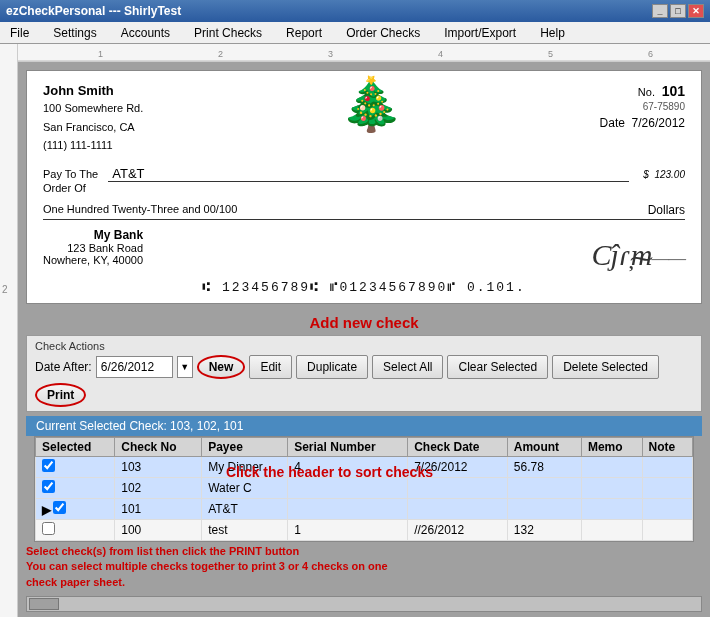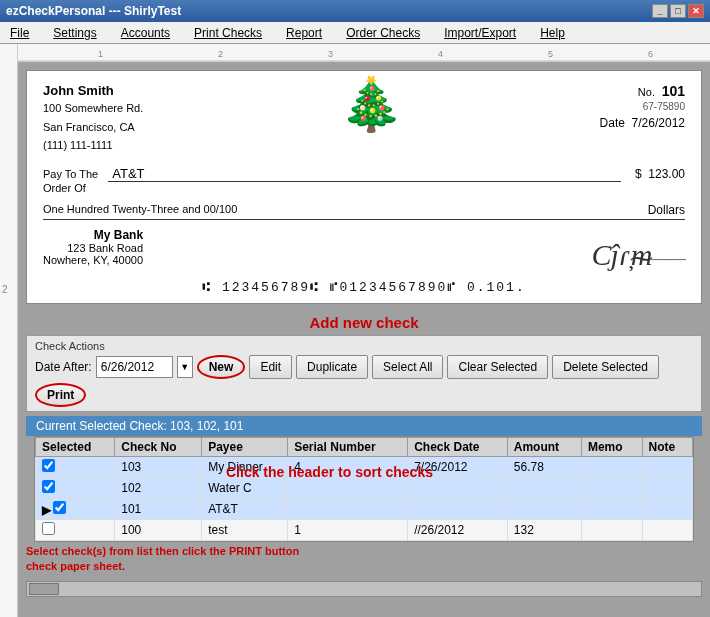--- a/index.html
+++ b/index.html
@@ -44,21 +44,20 @@
 
     
     .menu-bar {
       background: #f0f0f0;
       border-bottom: 1px solid #999;
       height: 22px;
       display: flex;
       align-items: center;
       padding: 8px 4px;
       gap: 12px;
-      text-decoration: underline;
     }
     .menu-item {
       font-size: 12px;
       cursor: pointer;
       padding: 2px 6px;
       color: #000;
     }
 
     
     .ruler {
@@ -377,21 +376,21 @@
           </div>
         </div>
       </div>
 
       <div class="pay-section" style="margin-top:12px;">
         <div style="font-size:11px;line-height:1.3;">
           <div>Pay To The</div>
           <div>Order Of</div>
         </div>
         <div style="flex:1;border-bottom:1px solid #333;margin-left:4px;padding-left:4px;font-size:13px;">AT&amp;T</div>
-        <div style="margin-left:8px;font-size:12px;white-space:nowrap;">
+        <div style="margin-left:8px;font-size:10px;white-space:nowrap;font-style:italic;">
           <span>$</span>&nbsp;
           <span>123.00</span>
         </div>
       </div>
 
       <div class="words-line">
         <span>One Hundred Twenty-Three and 00/100</span>
         <span style="font-size:12px;">Dollars</span>
       </div>
 
@@ -496,20 +495,21 @@
           </div>
         </div>
 
       </div>
 
       <div style="position:absolute;top:28px;left:200px;color:#cc0000;font-size:14px;font-weight:bold;pointer-events:none;white-space:nowrap;">Click the header to sort checks</div>
     </div>
 
     <div class="bottom-notes">
       <div>Select check(s) from list then click the PRINT button</div>
+      <div>You can select multiple checks together to print 3 or 4 checks on one</div>
       <div>check paper sheet.</div>
     </div>
 
     <div class="bottom-scroll">
       <div class="scroll-thumb"></div>
     </div>
 
   </div>
 </div>
 

